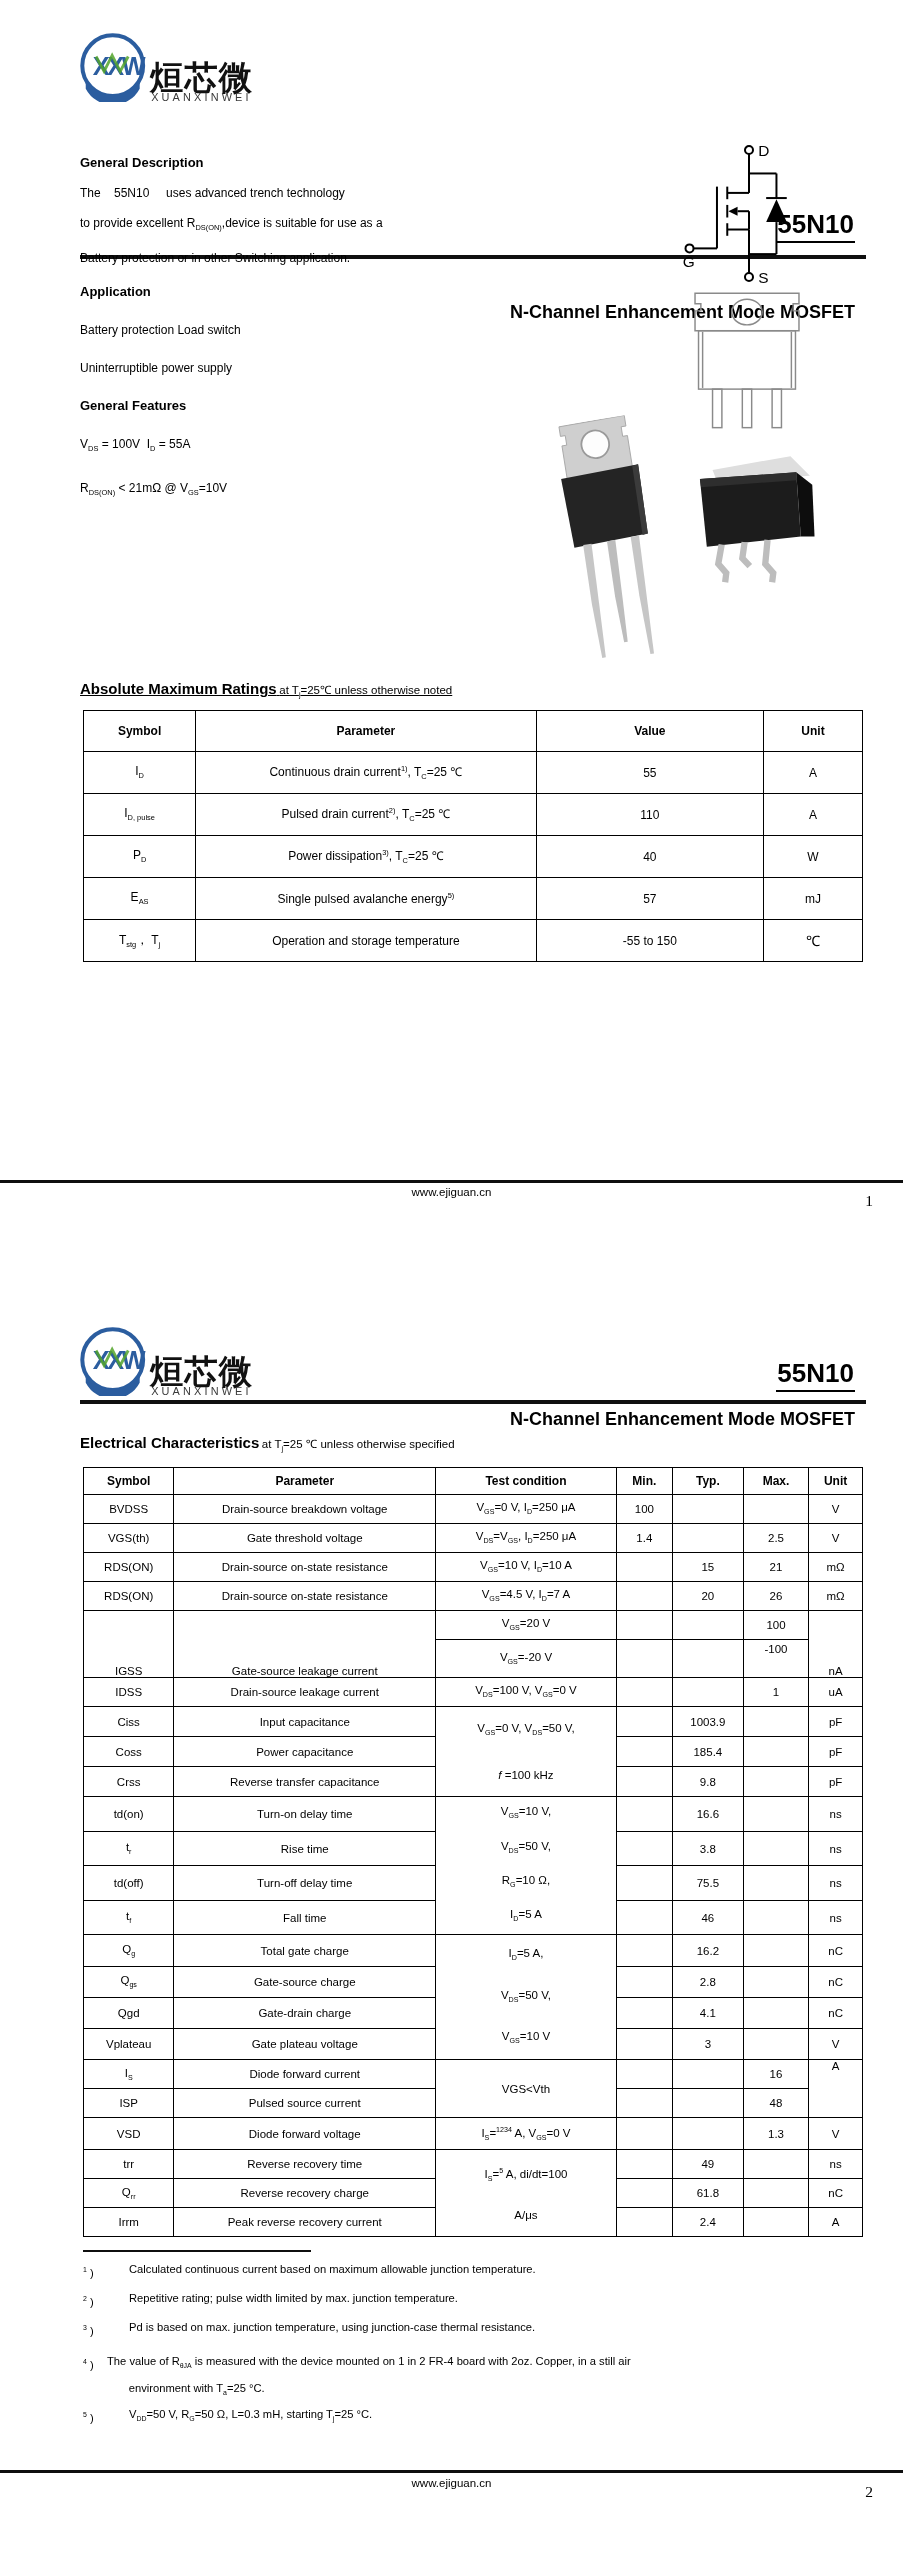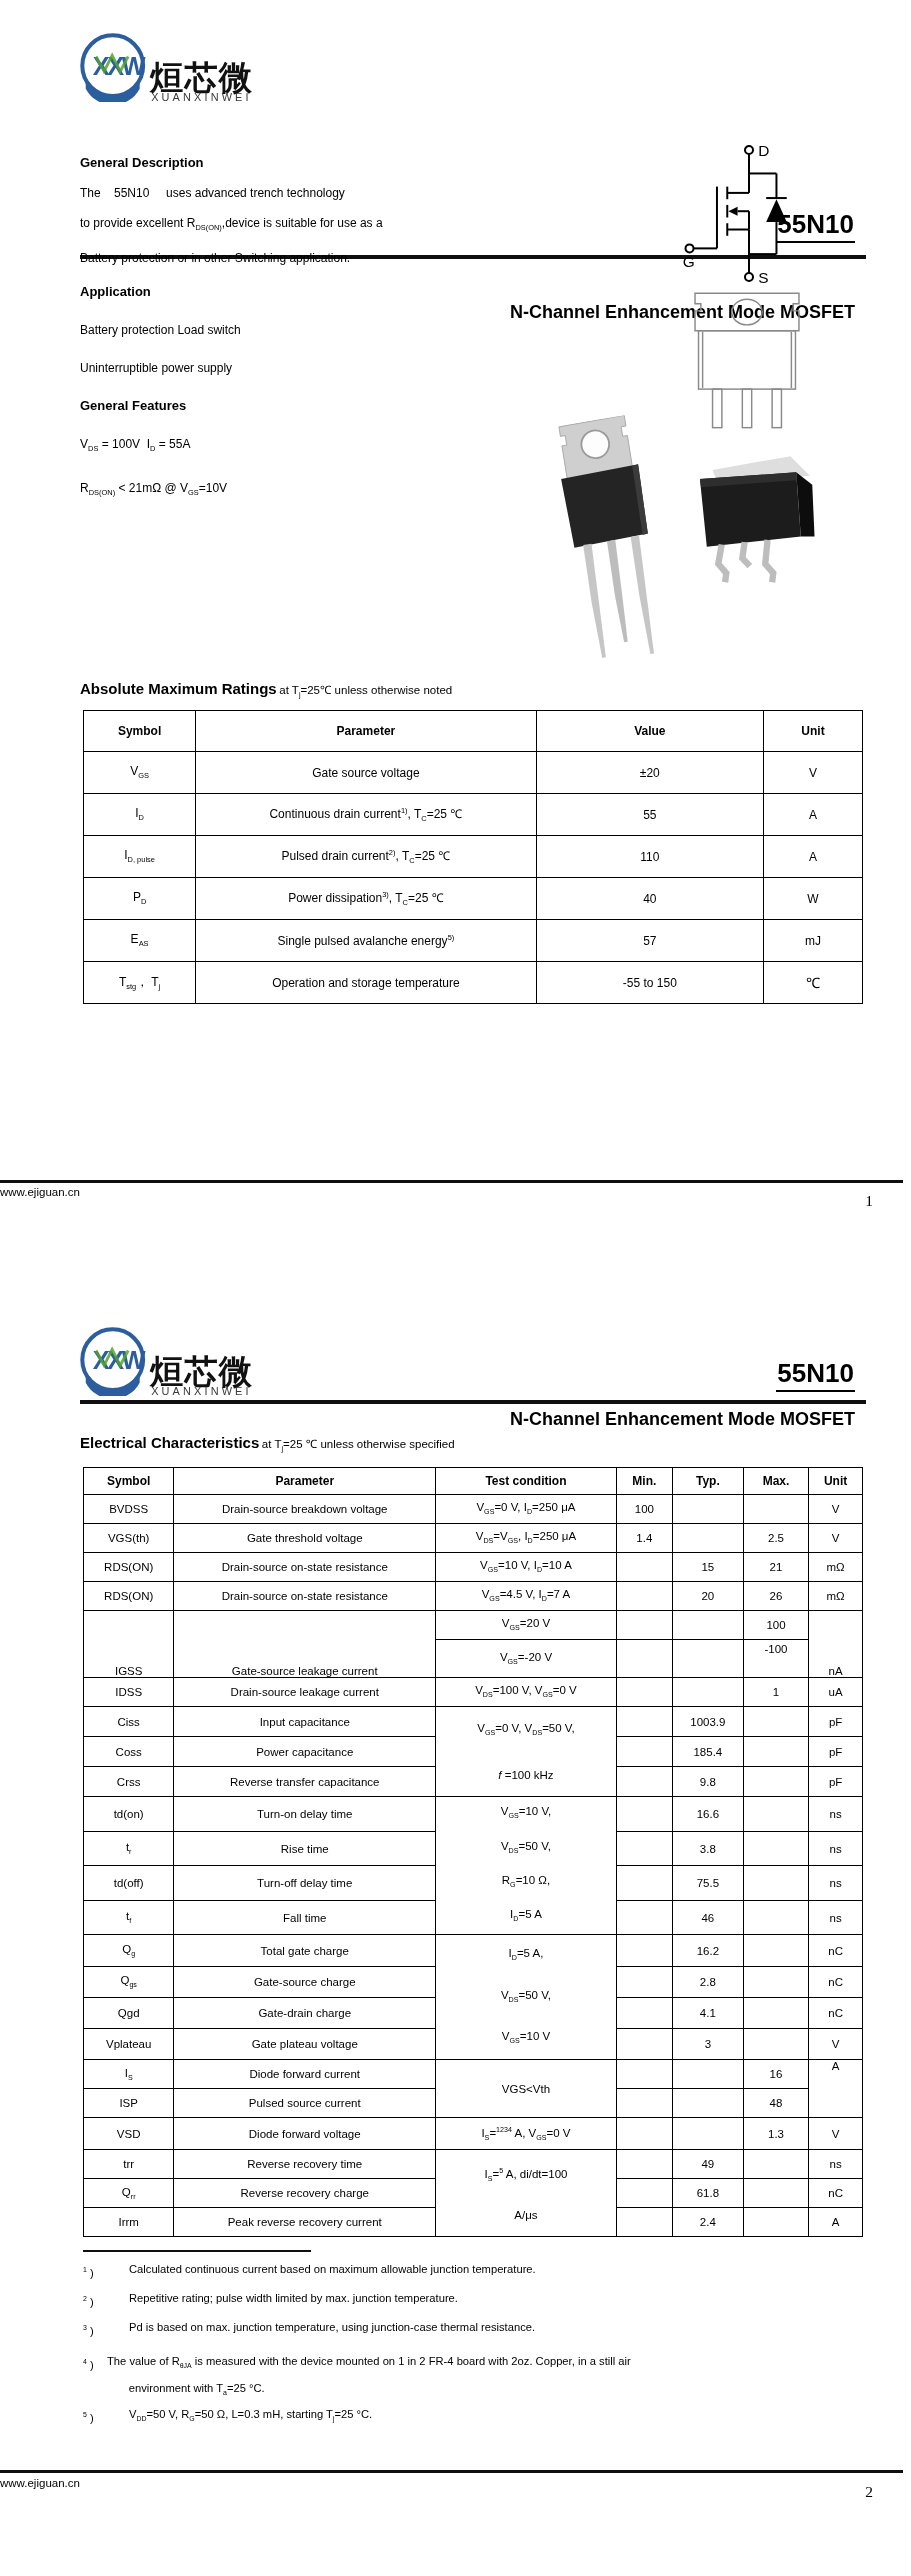--- a/index.html
+++ b/index.html
@@ -32,21 +32,21 @@
   td.ml4{line-height:29px;}
   td.ml3{line-height:36px;}
   td.ml2{line-height:42px;}
   td.ml2b{line-height:36px;}
   
   .fn{display:flex;font-size:11.2px;line-height:13.8px;margin-bottom:11.5px;}
   .fnm{flex:0 0 46px;}
   .fnm.narrow{flex:0 0 24px;}
   .fnt{flex:1;}
   
-  .site{position:absolute;left:0;width:100%;font-size:11.5px;}
+  .site{position:absolute;left:0;width:100%;text-align:center;font-size:11.5px;}
   .pageno{position:absolute;font-family:"Liberation Serif",serif;font-size:15.5px;}
   
   .cnname{font-weight:bold;}
 </style>
 </head>
 <body>
 
 <div class="page">
 
   <div class="abs" style="left:80px;top:30px;">
@@ -148,45 +148,39 @@
       <polygon points="208,36 236,58 240,148 216,148" fill="#0d0d0d"></polygon>
       <polygon points="40,48 208,36 209,50 42,62" fill="#2e2e2e"></polygon>
       <g stroke="#bdbdbd" stroke-width="11" fill="none">
         <path d="M78,162 L72,196 L86,212 L84,228"></path>
         <path d="M118,158 L114,186 L127,200"></path>
         <path d="M158,154 L154,196 L168,212 L166,228"></path>
       </g>
     </svg>
   </div>
 
-  <div class="abs" style="left:80px;top:680px;">
+  <div class="abs" style="left:80px;top:680px;text-decoration:underline;">
     <span class="tbl-head">Absolute Maximum Ratings</span>
     <span class="tbl-head-suffix"><span>at T</span><sub>j</sub><span>=25℃ unless otherwise noted</span></span>
   </div>
 
   <div class="abs" style="left:83px;top:710px;width:780px;">
     <table class="spec abs-t">
       <colgroup>
           <col style="width:14.4%">
           <col style="width:43.7%">
           <col style="width:29.2%">
           <col style="width:12.7%">
         </colgroup>
       <tbody>
           <tr style="height:41px;">
         <th>Symbol</th>
         <th>Parameter</th>
         <th>Value</th>
         <th>Unit</th>
-      </tr>
-      <tr style="height:42px;">
-        <td><span>V</span><sub>GS</sub></td>
-        <td>Gate source voltage</td>
-        <td>±20</td>
-        <td>V</td>
       </tr>
       <tr style="height:42px;">
         <td><span>I</span><sub>D</sub></td>
         <td><span>Continuous drain current</span><sup>1)</sup><span>, T</span><sub>C</sub><span>=25 ℃</span></td>
         <td>55</td>
         <td>A</td>
       </tr>
       <tr style="height:42px;">
         <td><span>I</span><sub>D, pulse</sub></td>
         <td><span>Pulsed drain current</span><sup>2)</sup><span>, T</span><sub>C</sub><span>=25 ℃</span></td>

